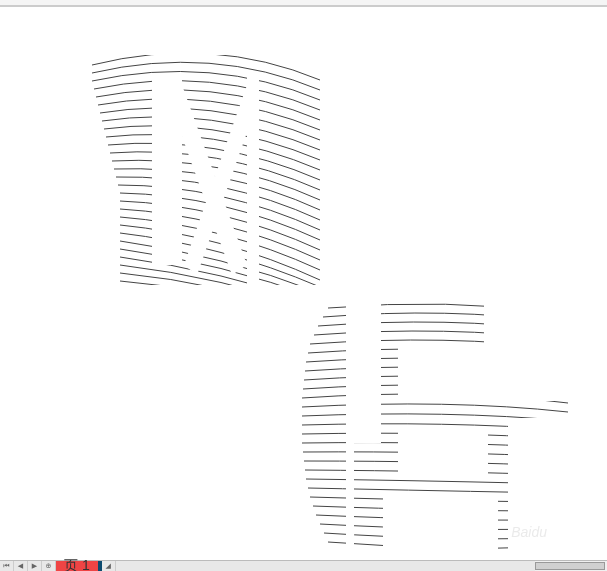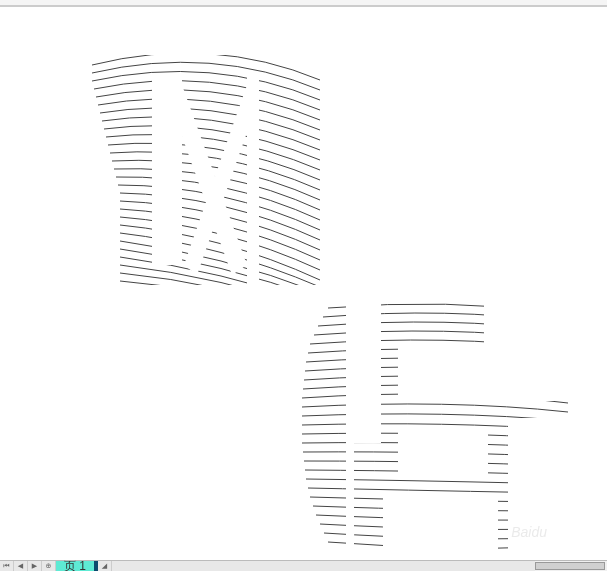--- a/index.html
+++ b/index.html
@@ -58,26 +58,26 @@
       justify-content: center;
       font-size: 7px;
       color: #666;
       border-right: 1px solid #ccc;
       cursor: pointer;
       background: #e8e8e8;
     }
     .page-tab {
       height: 10px;
       padding: 0 8px;
-      font-size: 12px;
+      font-size: 14px;
       color: #333;
       border-right: 4px solid #0c4a6e;
       display: flex;
       align-items: center;
-      background: #5eead4;
+      background: #ef4444;
       cursor: pointer;
     }
     .scroll-spacer {
       flex: 1;
       height: 10px;
       background: #e8e8e8;
     }
     .scroll-segment {
       width: 70px;
       height: 8px;

